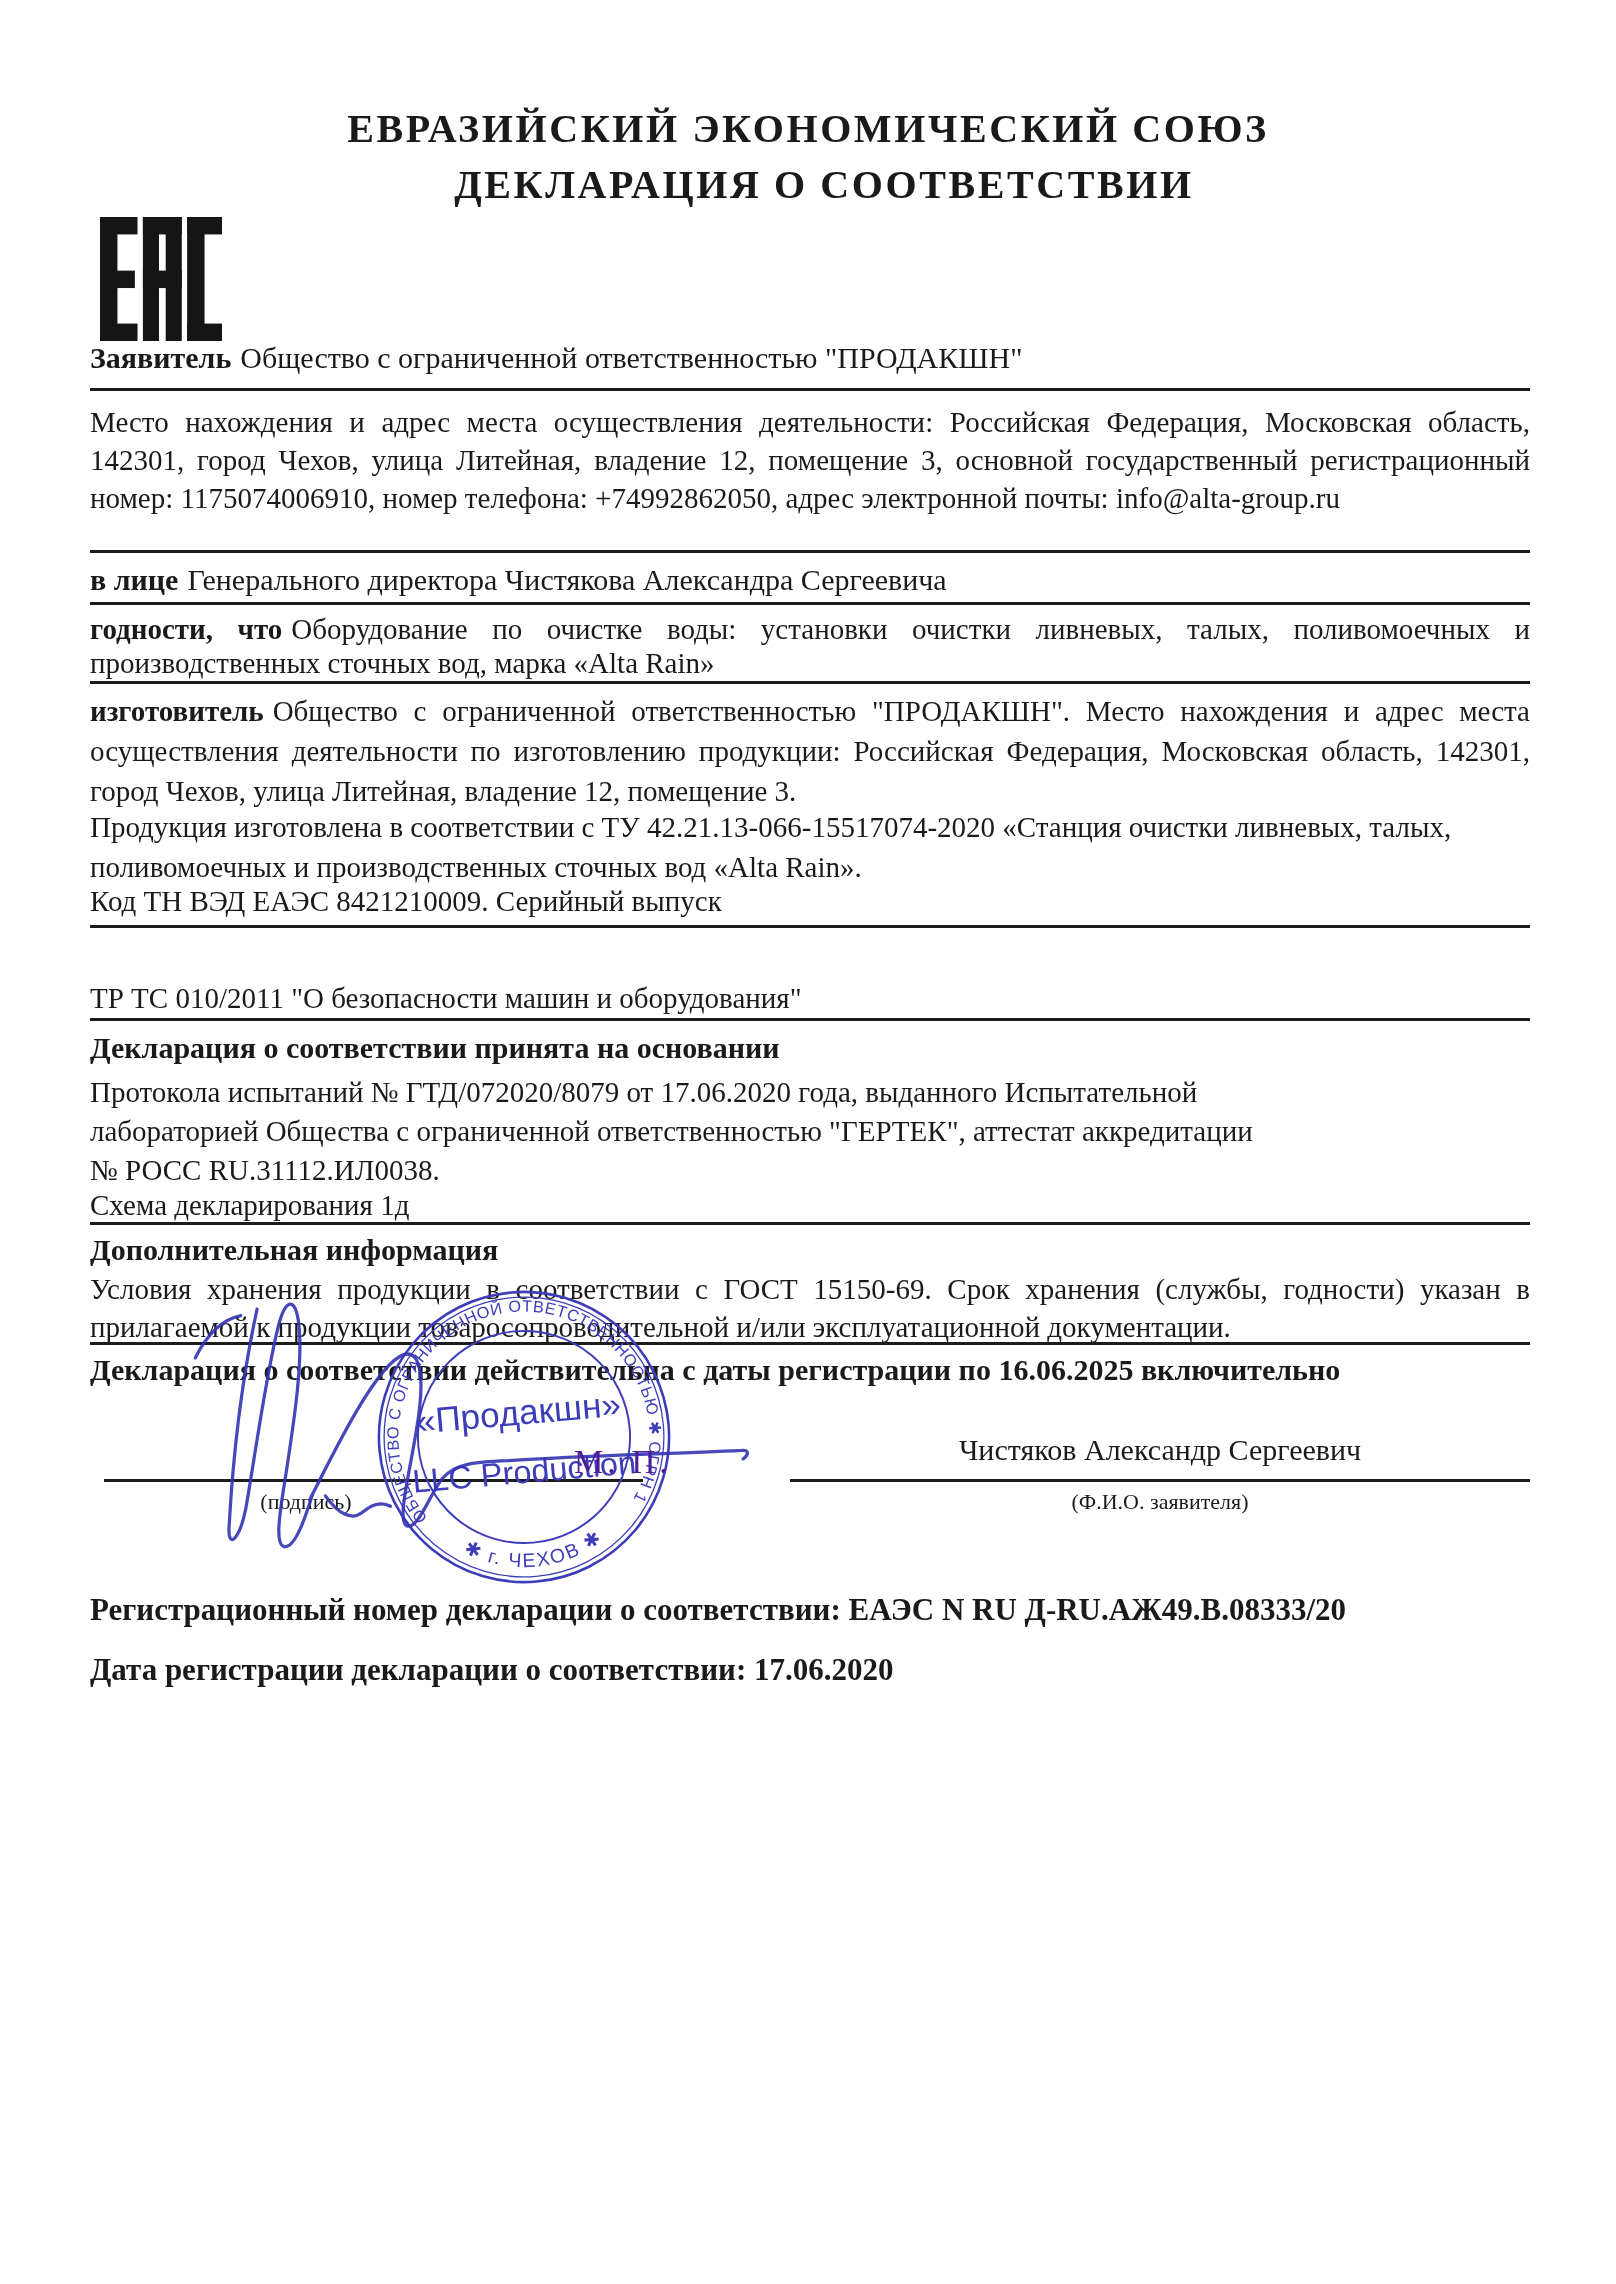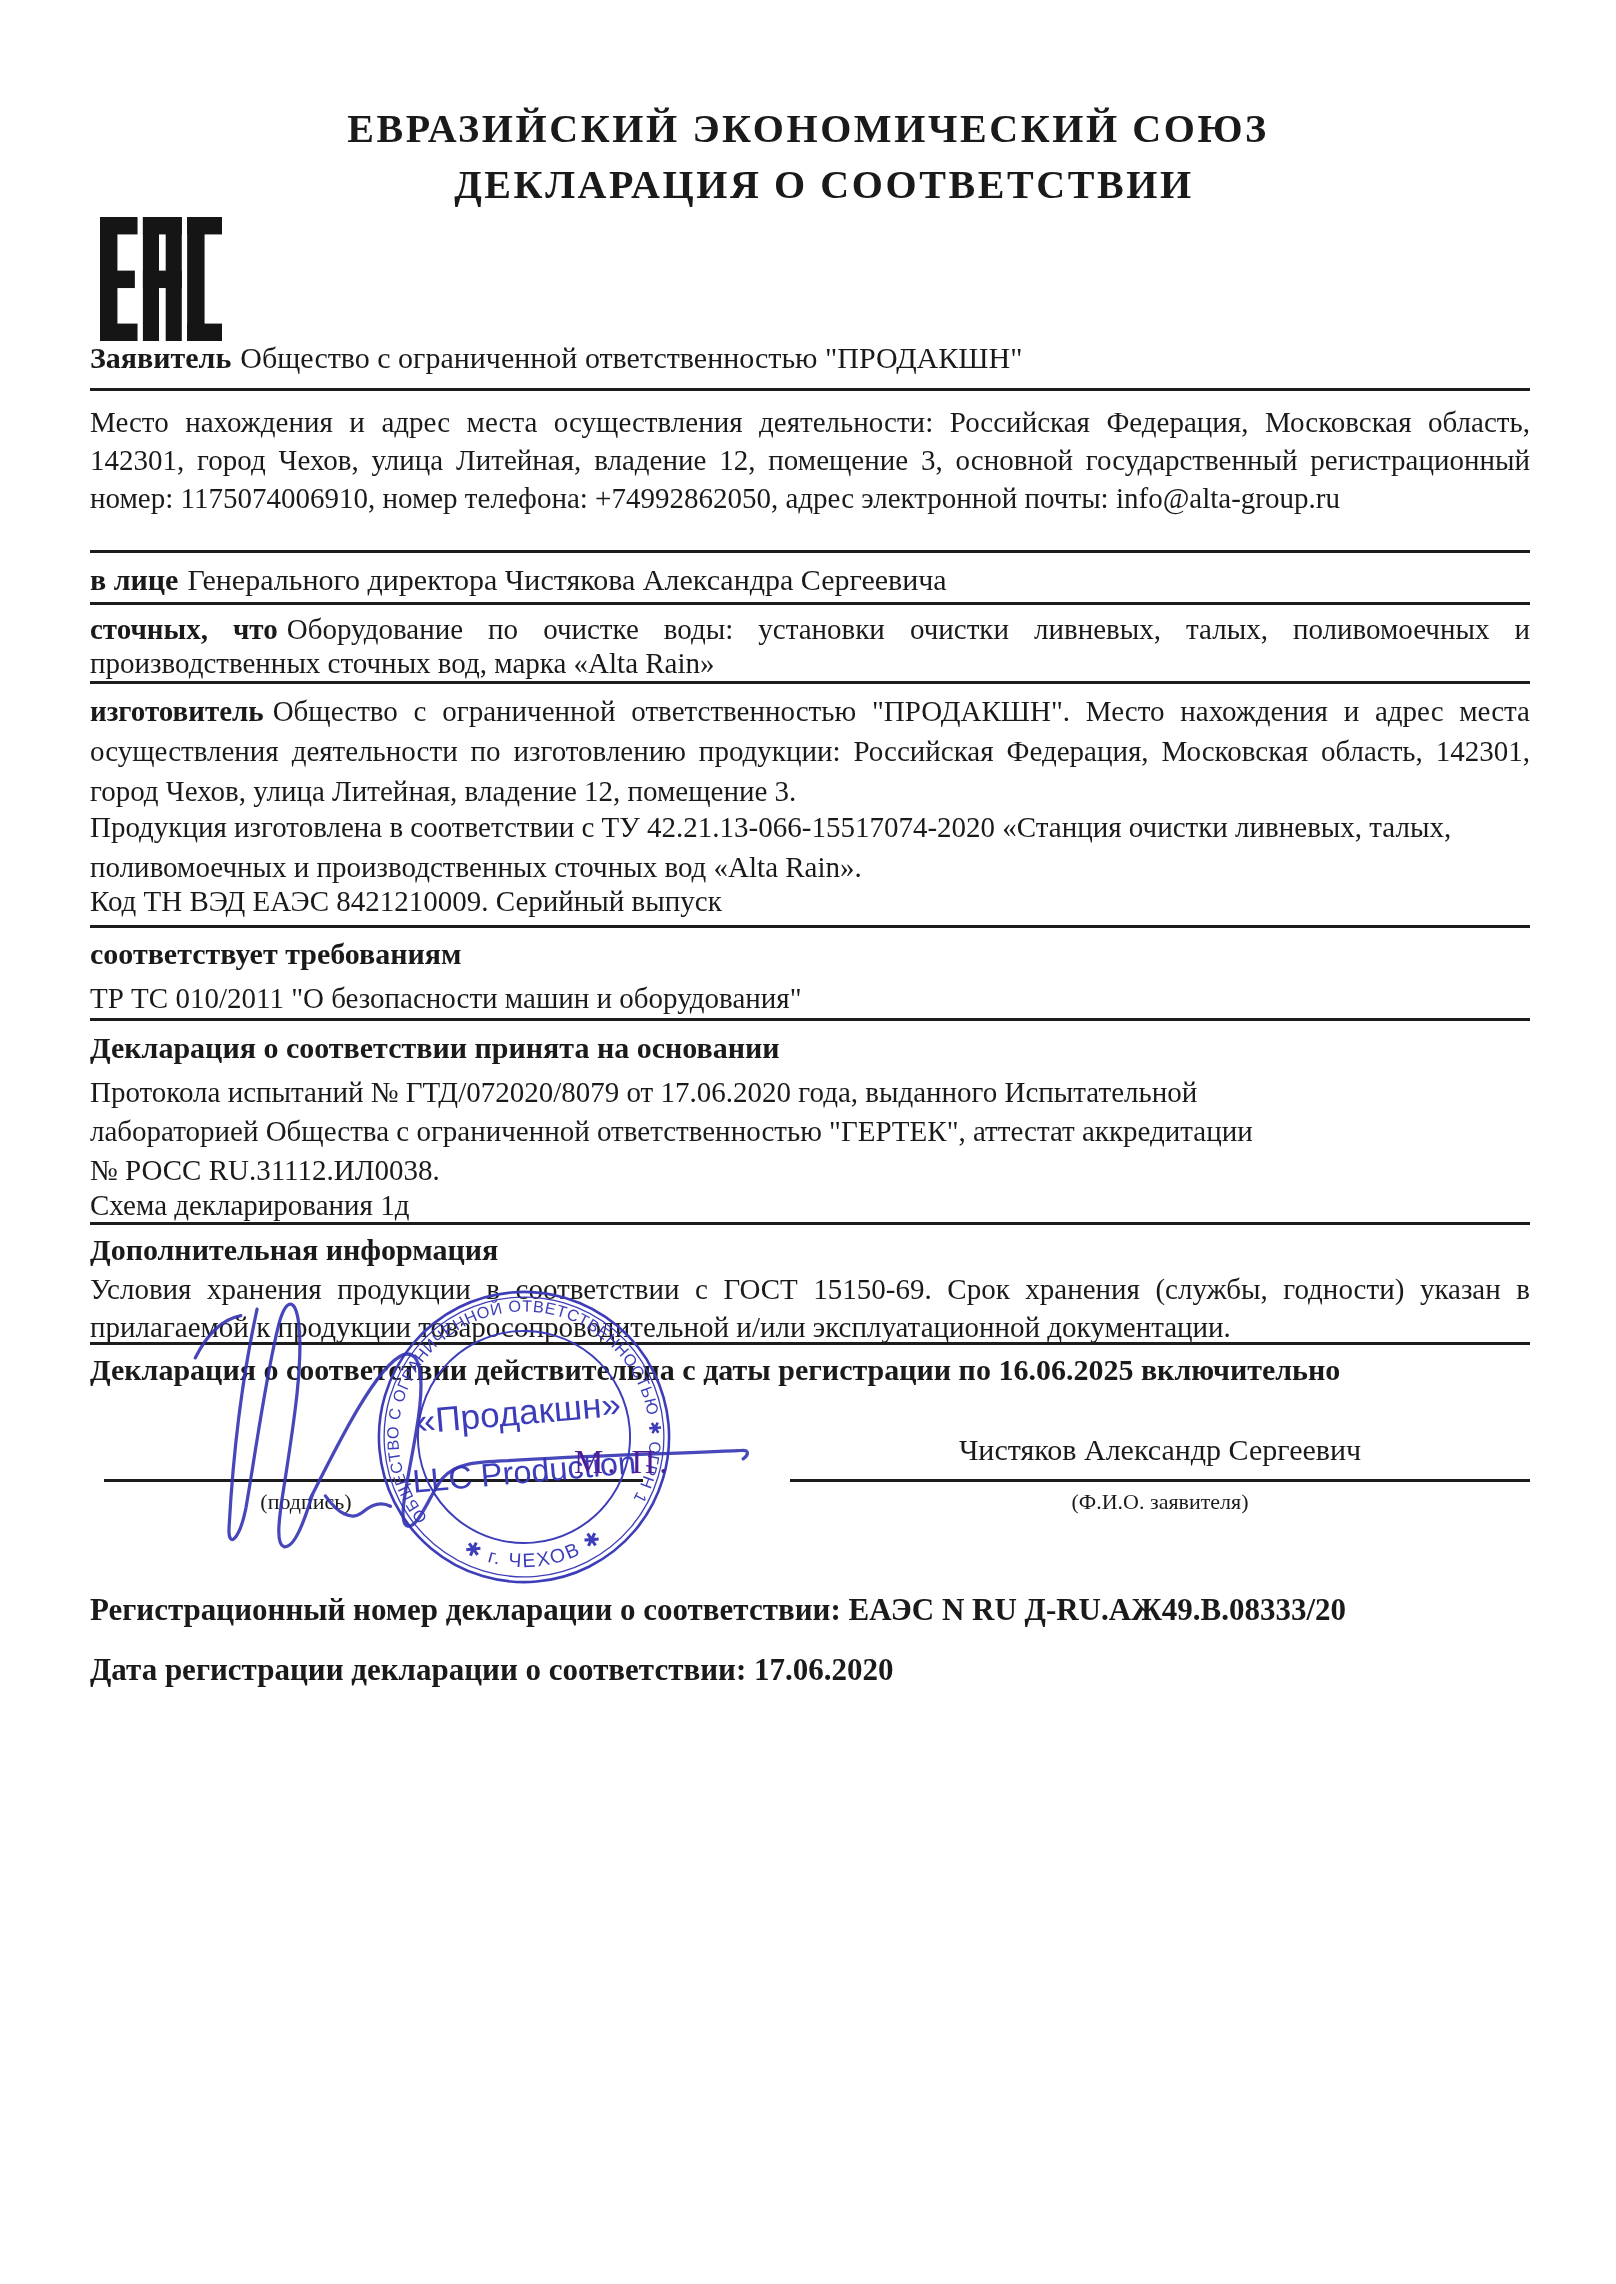--- a/index.html
+++ b/index.html
@@ -53,32 +53,31 @@
 
   <div class="t body44 just" style="left:90px;top:380px;width:1440px;">Место нахождения и адрес места осуществления деятельности: Российская Федерация, Московская область, 142301, город Чехов, улица Литейная, владение 12, помещение 3, основной государственный регистрационный номер: 1175074006910, номер телефона: +74992862050, адрес электронной почты: info@alta-group.ru</div>
   <div class="hr" style="left:90px;top:527px;width:1440px;"></div>
 
   <div class="t row46" style="left:90px;top:540px;width:1440px;">
     <span class="lbl">в лице</span><span>Генерального директора Чистякова Александра Сергеевича</span>
   </div>
   <div class="hr" style="left:90px;top:579px;width:1440px;"></div>
 
   <div class="t just" style="left:90px;top:589px;width:1440px;font-size:29px;line-height:34px;">
-    <span class="lbl">сточных, что</span><span>Оборудование по очистке воды: установки очистки ливневых, талых, поливомоечных и производственных сточных вод, марка «Alta Rain»</span>
+    <span class="lbl">годности, что</span><span>Оборудование по очистке воды: установки очистки ливневых, талых, поливомоечных и производственных сточных вод, марка «Alta Rain»</span>
   </div>
   <div class="hr" style="left:90px;top:658px;width:1440px;"></div>
 
   <div class="t body44 just" style="left:90px;top:668px;width:1440px;line-height:40px;">
     <span class="lbl">изготовитель</span><span>Общество с ограниченной ответственностью "ПРОДАКШН". Место нахождения и адрес места осуществления деятельности по изготовлению продукции: Российская Федерация, Московская область, 142301, город Чехов, улица Литейная, владение 12, помещение 3.</span>
   </div>
   <div class="t body44" style="left:90px;top:784px;width:1440px;line-height:40px;">Продукция изготовлена в соответствии с ТУ 42.21.13-066-15517074-2020 «Станция очистки ливневых, талых, поливомоечных и производственных сточных вод «Alta Rain».</div>
   <div class="t body44" style="left:90px;top:859px;width:1440px;">Код ТН ВЭД ЕАЭС 8421210009. Серийный выпуск</div>
   <div class="hr" style="left:90px;top:902px;width:1440px;"></div>
 
-  <div class="t row46 b" style="left:90px;top:914px;width:1440px;">соответствует требованиям</div>
   <div class="t body44" style="left:90px;top:956px;width:1440px;">ТР ТС 010/2011 "О безопасности машин и оборудования"</div>
   <div class="hr" style="left:90px;top:995px;width:1440px;"></div>
 
   <div class="t row46 b" style="left:90px;top:1008px;width:1440px;">Декларация о соответствии принята на основании</div>
   <div class="t body44" style="left:90px;top:1050px;width:1172px;line-height:39px;">Протокола испытаний № ГТД/072020/8079 от 17.06.2020 года, выданного Испытательной лабораторией Общества с ограниченной ответственностью "ГЕРТЕК", аттестат аккредитации № РОСС RU.31112.ИЛ0038.</div>
   <div class="t body44" style="left:90px;top:1163px;width:1440px;">Схема декларирования 1д</div>
   <div class="hr" style="left:90px;top:1199px;width:1440px;"></div>
 
   <div class="t row46 b" style="left:90px;top:1210px;width:1440px;">Дополнительная информация</div>
   <div class="t body44 just" style="left:90px;top:1247px;width:1440px;">Условия хранения продукции в соответствии с ГОСТ 15150-69. Срок хранения (службы, годности) указан в прилагаемой к продукции товаросопроводительной  и/или эксплуатационной документации.</div>

